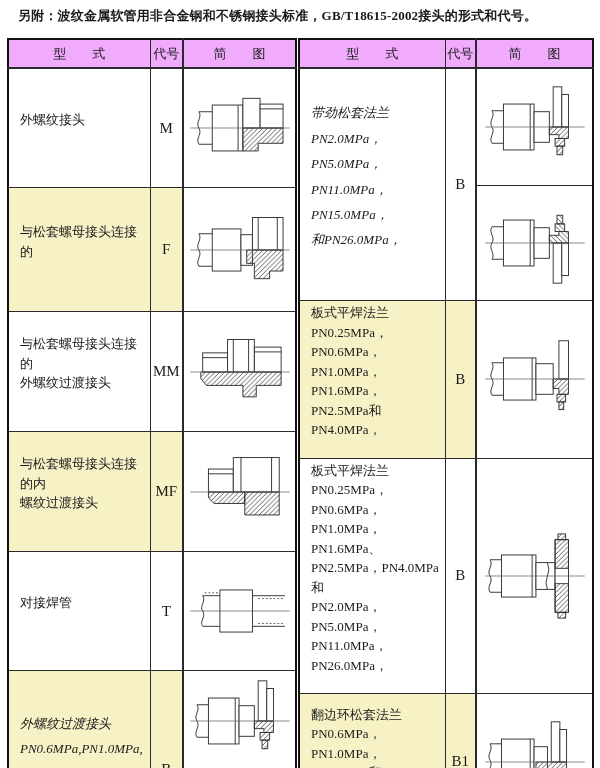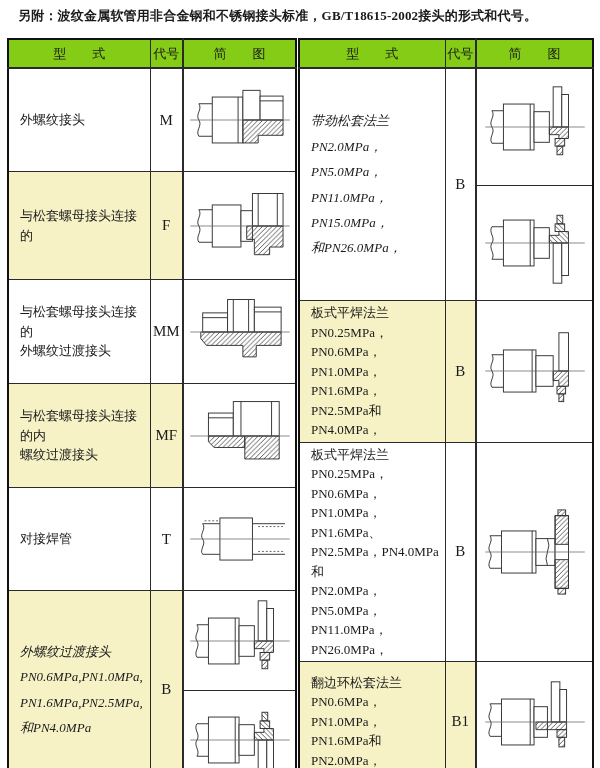--- a/index.html
+++ b/index.html
@@ -14,25 +14,25 @@
     font-weight:bold;font-size:13px;letter-spacing:0.2px;margin-left:12px;
   }
   table.tbl{
     position:absolute;top:38px;border-collapse:collapse;table-layout:fixed;
     background:#fff;border:2px solid #111;
   }
   #tblL{left:7px;width:288px;}
   #tblR{left:298px;width:294px;}
   .tbl th,.tbl td{border:1px solid #2a2a2a;padding:0;overflow:hidden;}
   .tbl th{
-    background:#84cc16;height:27px;font-weight:normal;font-size:13px;
+    background:#f0abfc;height:27px;font-weight:normal;font-size:13px;
     border-bottom:2px solid #2a2a2a;
   }
   th.diag,td.diag{border-left:2px solid #2a2a2a;}
-  td.type{padding:2px 4px 2px 11px;vertical-align:middle;font-size:13px;}
+  td.type{padding:2px 4px 18px 11px;vertical-align:middle;font-size:13px;}
   td.type div{white-space:pre-line;line-height:1.5;}
   td.type.lhx div{line-height:1.95;font-style:italic;}
   td.code{text-align:center;vertical-align:middle;font-size:15px;}
   td.diag{text-align:center;vertical-align:middle;background:#fff;}
   tr.hl td.type,tr.hl td.code{background:#f6f2c6;}
   svg.d{display:block;margin:0 auto;}
 </style>
 </head>
 <body>
 

